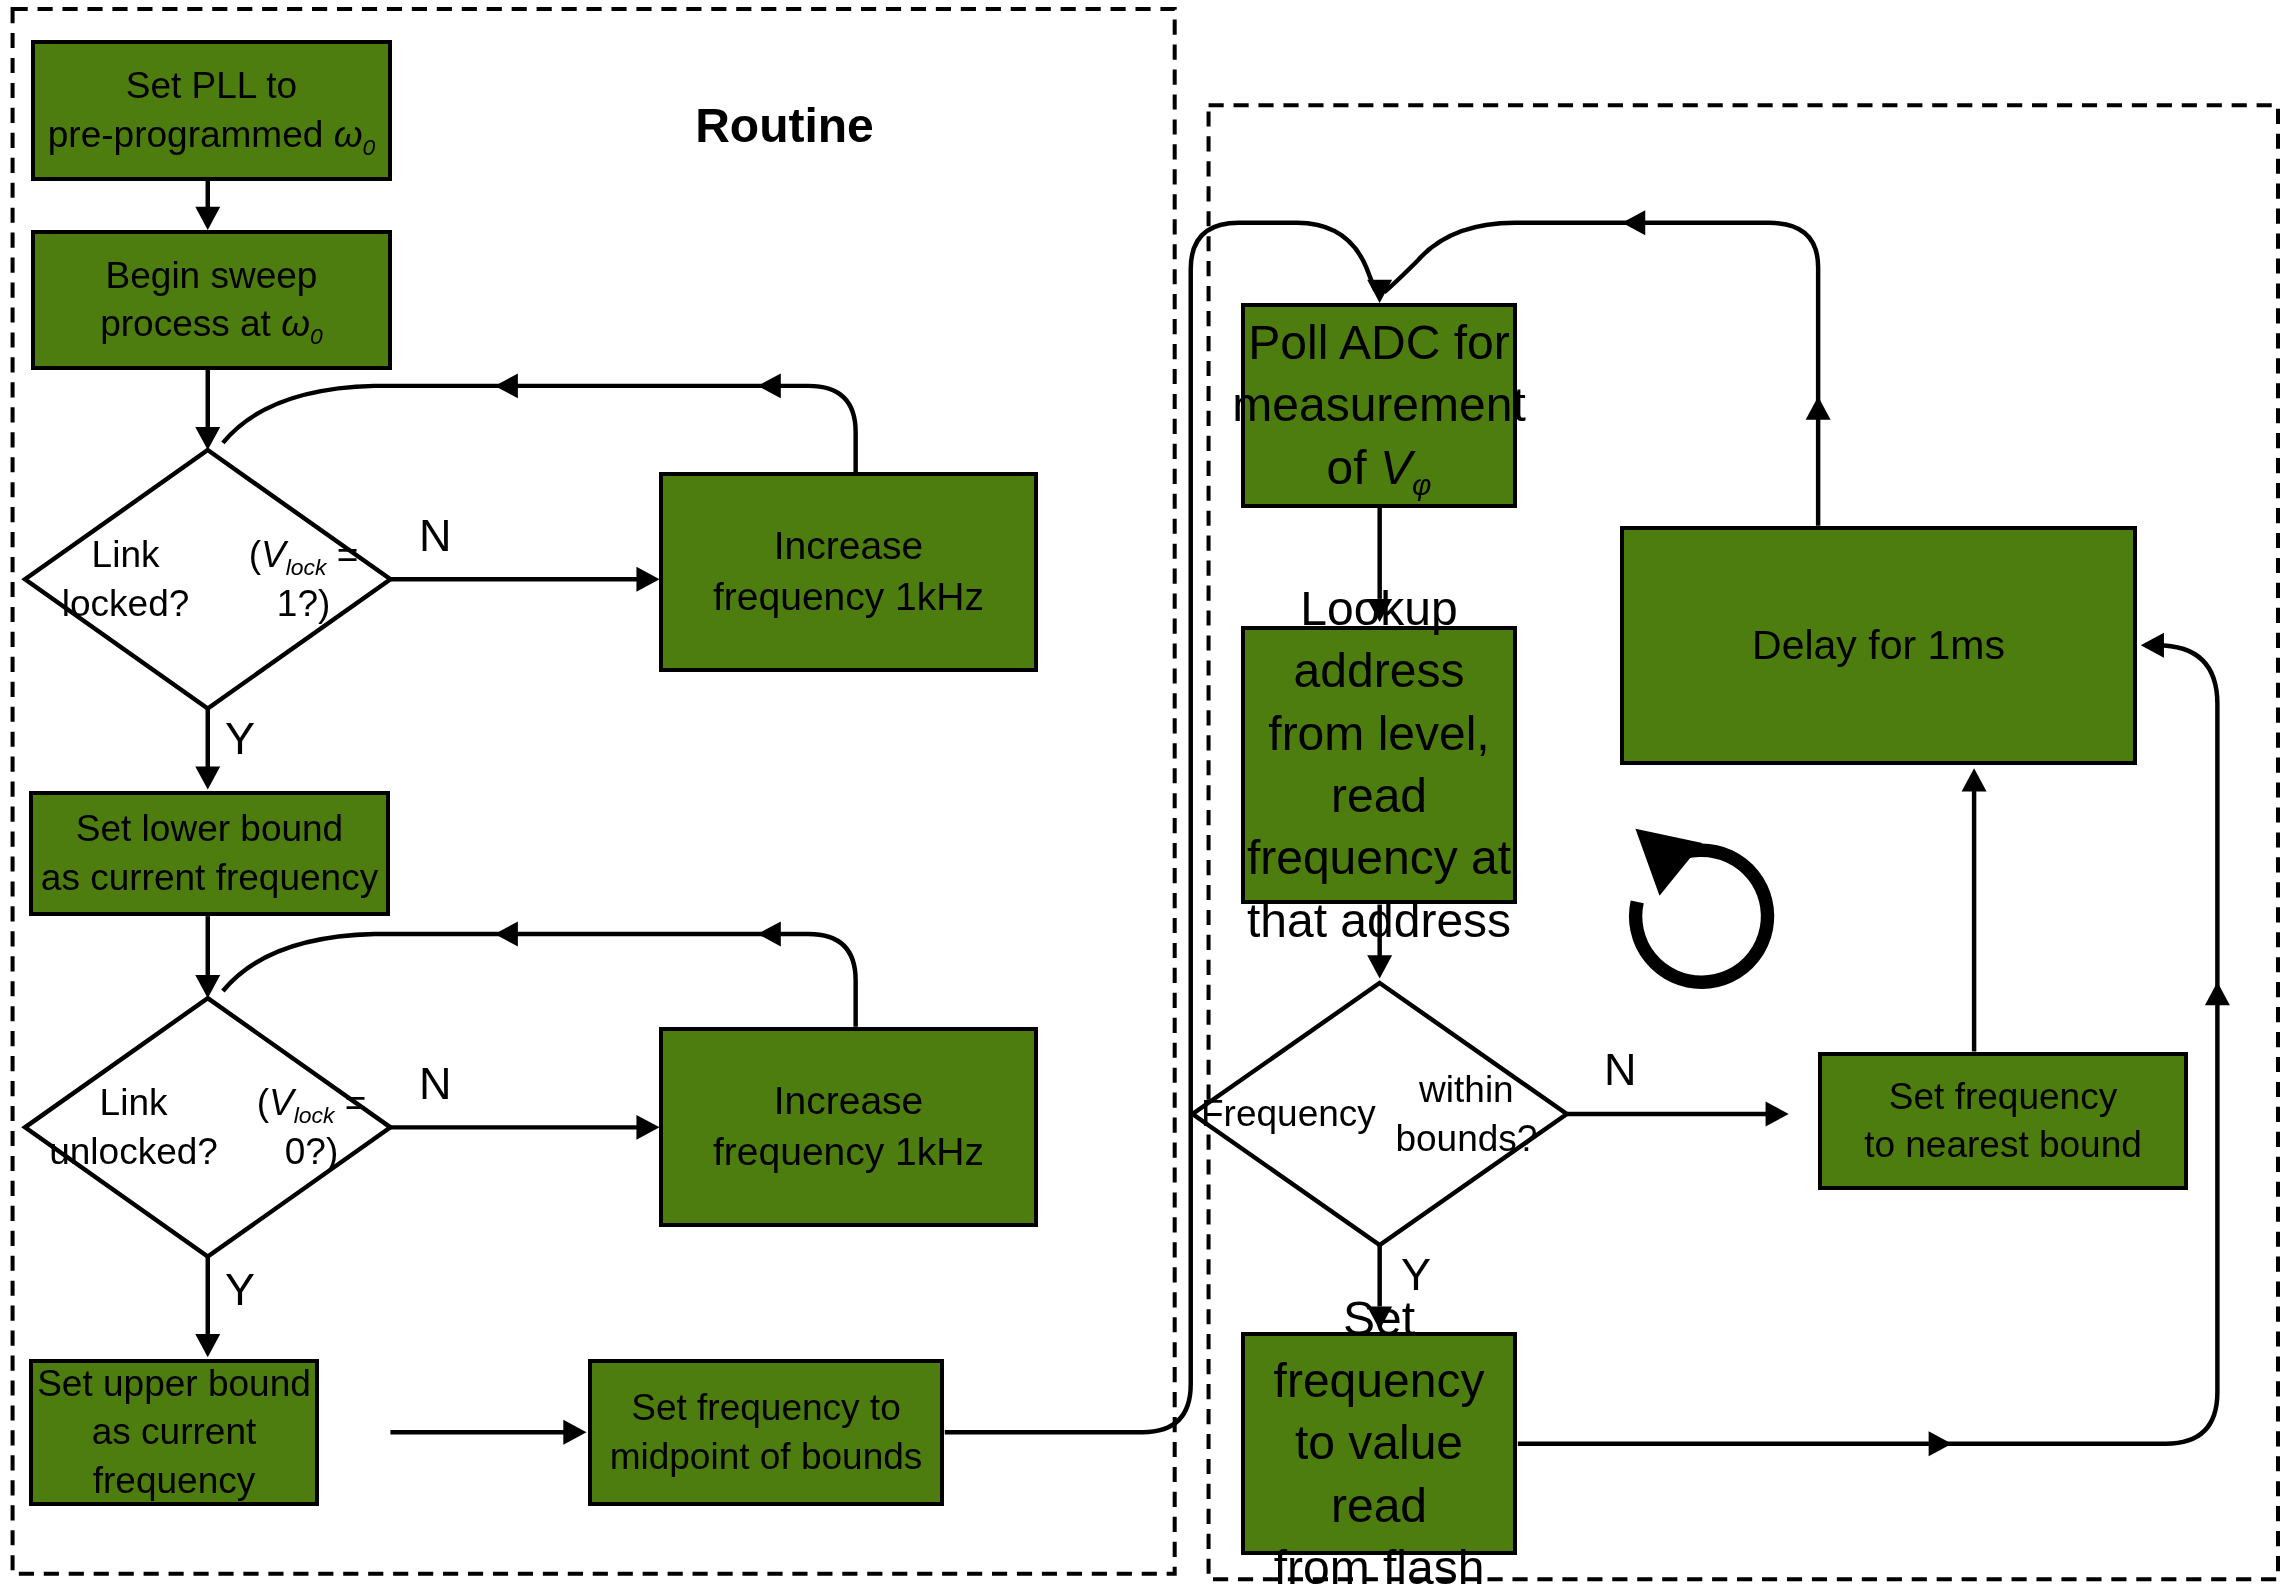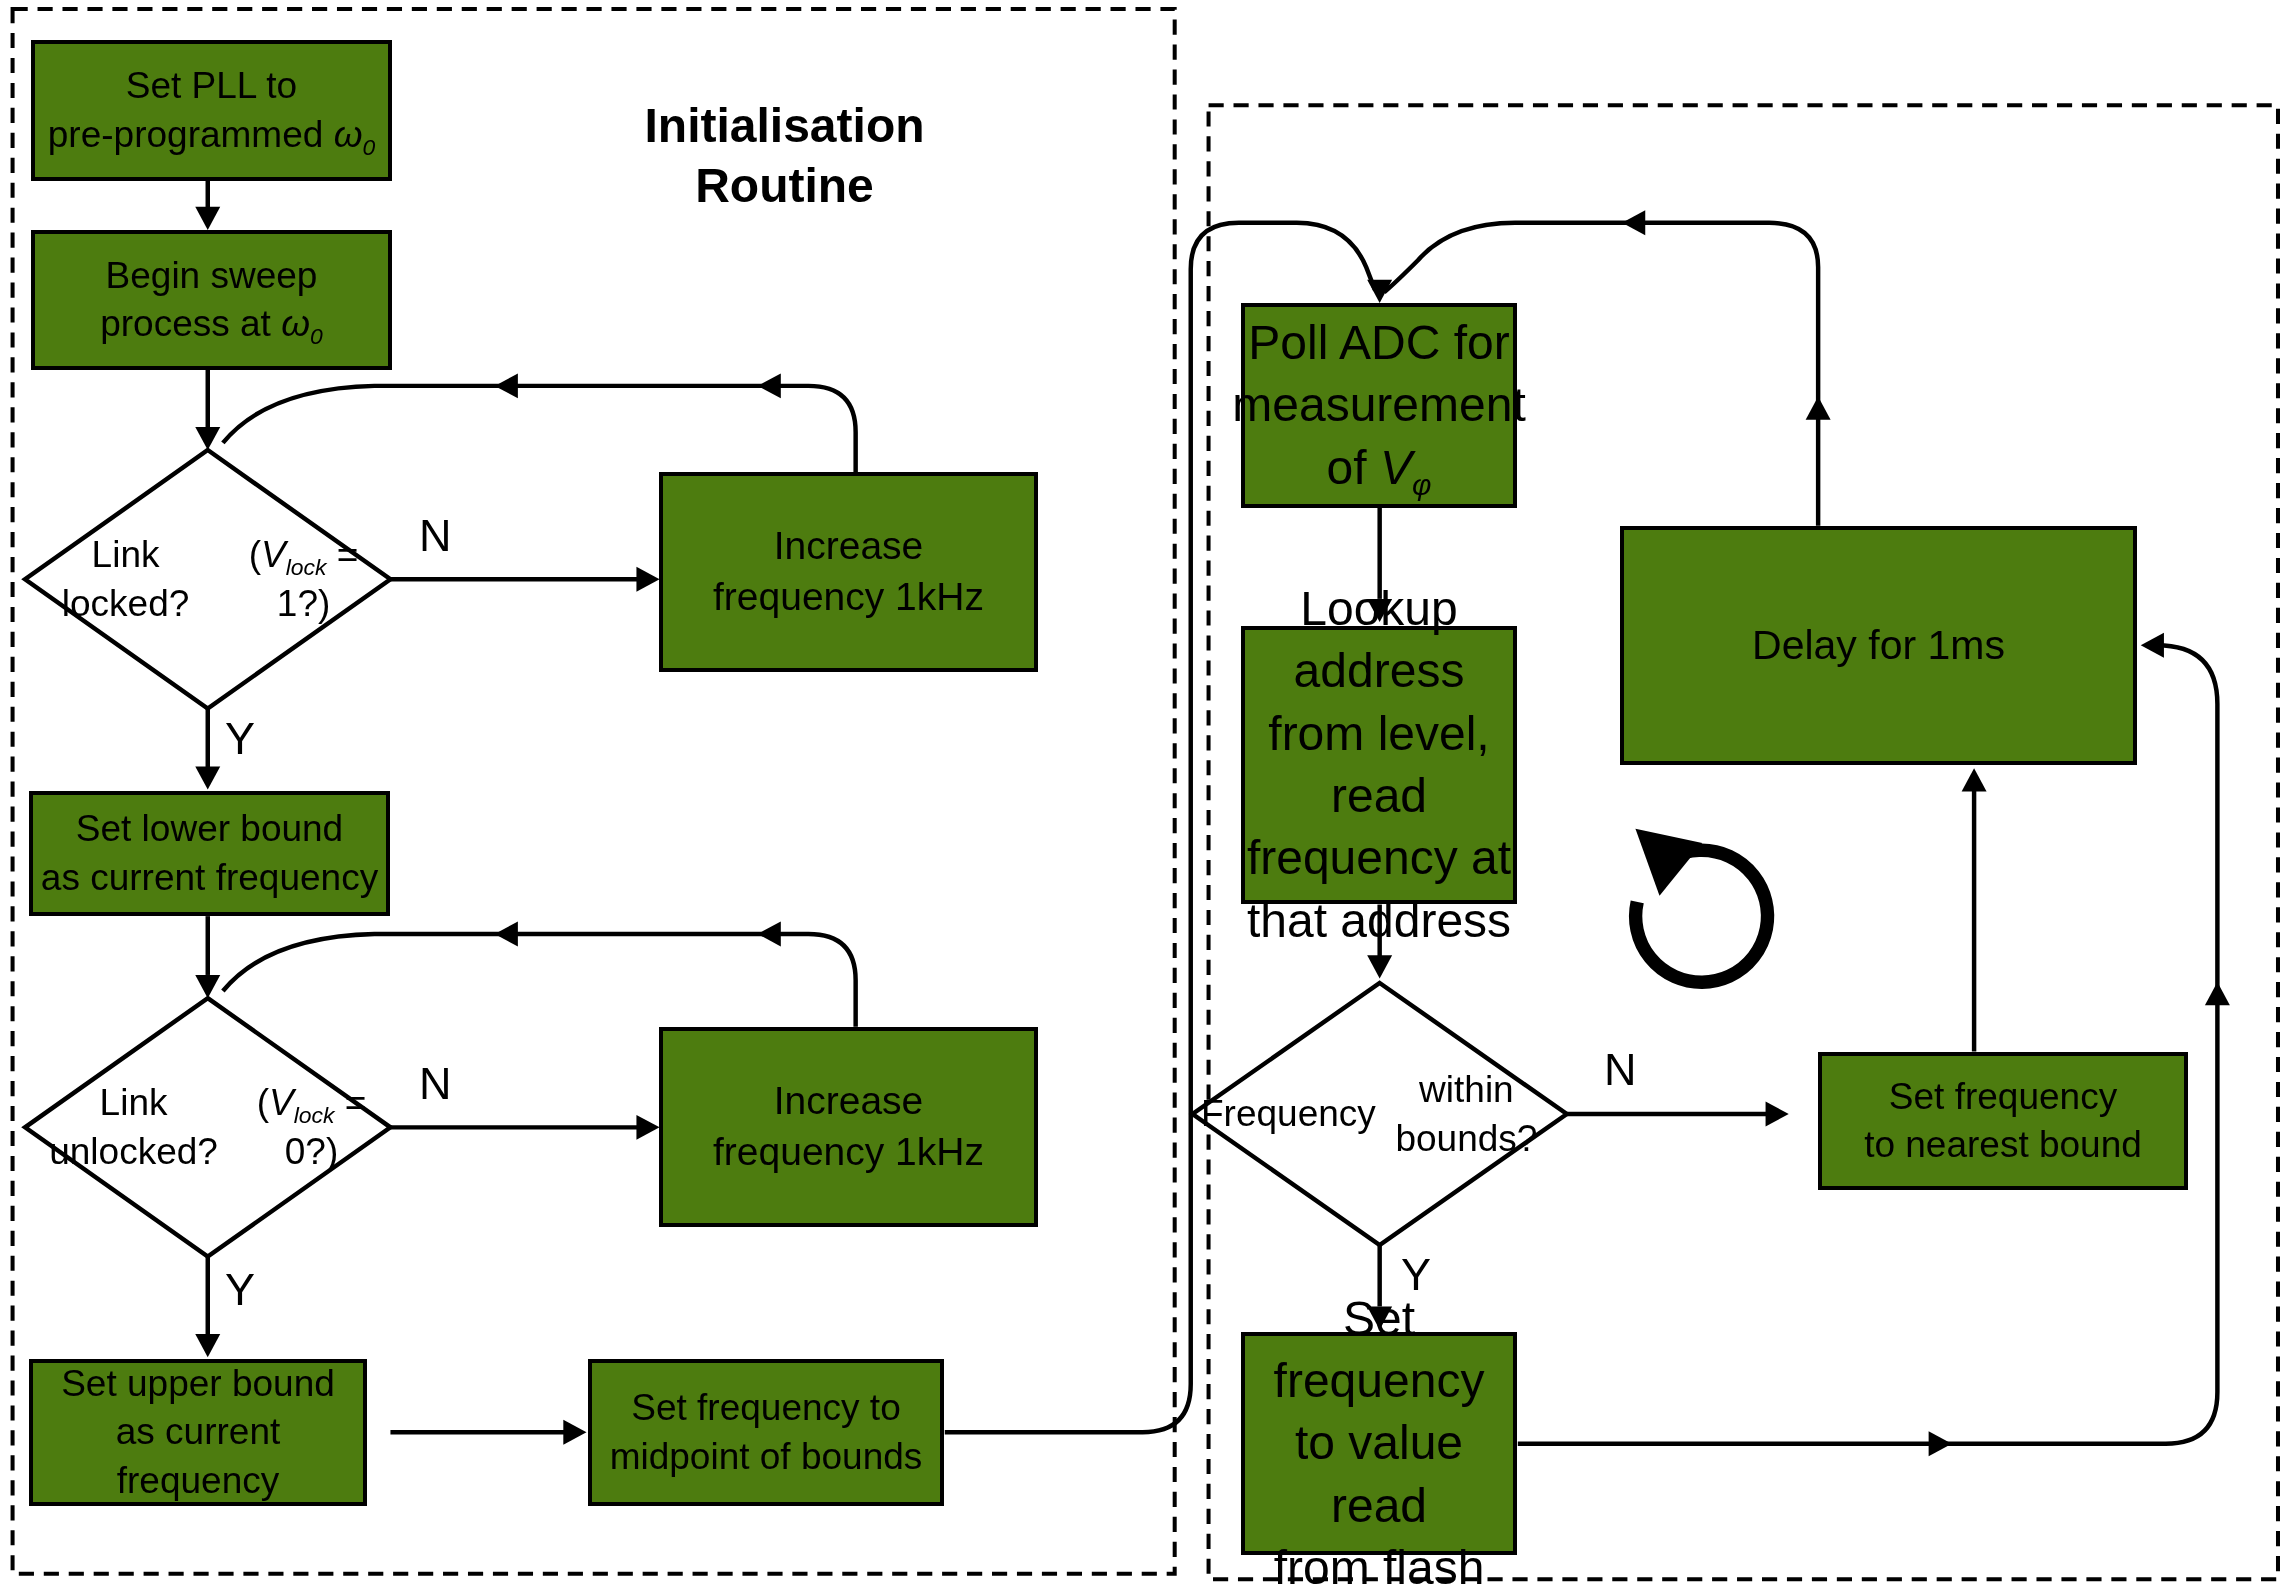--- a/index.html
+++ b/index.html
@@ -95,21 +95,20 @@
 
     <polygon class="dia" points="233,505 438,650 233,795 28,650"></polygon>
     <polygon class="dia" points="233,1120 438,1265 233,1410 28,1265"></polygon>
     <polygon class="dia" points="1548,1103 1758,1250 1548,1397 1338,1250"></polygon>
 
     <path class="thick" d="M1837 1012 A74 74 0 1 0 1876 962"></path>
     <polygon class="ah" points="1835,930 1910,946 1862,1005"></polygon>
   </svg>
 
   <div class="title" style="left:584px;top:96px;width:401px;">
-    <div>Initialisation</div>
     <div>Routine</div>
   </div>
 
   <div class="node" style="left:31px;top:40px;width:361px;height:141px;">
     <div><span>Set PLL to</span></div>
     <div><span>pre-programmed </span><span class="it">ω</span><sub class="it">0</sub></div>
   </div>
 
   <div class="node" style="left:31px;top:230px;width:361px;height:140px;">
     <div><span>Begin sweep</span></div>
@@ -134,21 +133,21 @@
   <div class="plain" style="left:29px;top:1065px;width:356px;height:125px;">
     <div><span>Link unlocked?</span></div>
     <div><span>(</span><span class="it">V</span><sub class="it">lock</sub><span> = 0?)</span></div>
   </div>
 
   <div class="node f44" style="left:659px;top:1027px;width:379px;height:200px;">
     <div>Increase</div>
     <div>frequency 1kHz</div>
   </div>
 
-  <div class="node" style="left:29px;top:1359px;width:338px;height:147px;">
+  <div class="node" style="left:29px;top:1359px;width:290px;height:147px;">
     <div>Set upper bound</div>
     <div>as current frequency</div>
   </div>
 
   <div class="node" style="left:588px;top:1359px;width:356px;height:147px;">
     <div>Set frequency to</div>
     <div>midpoint of bounds</div>
   </div>
 
   <div class="node f40" style="left:1241px;top:303px;width:276px;height:205px;">

